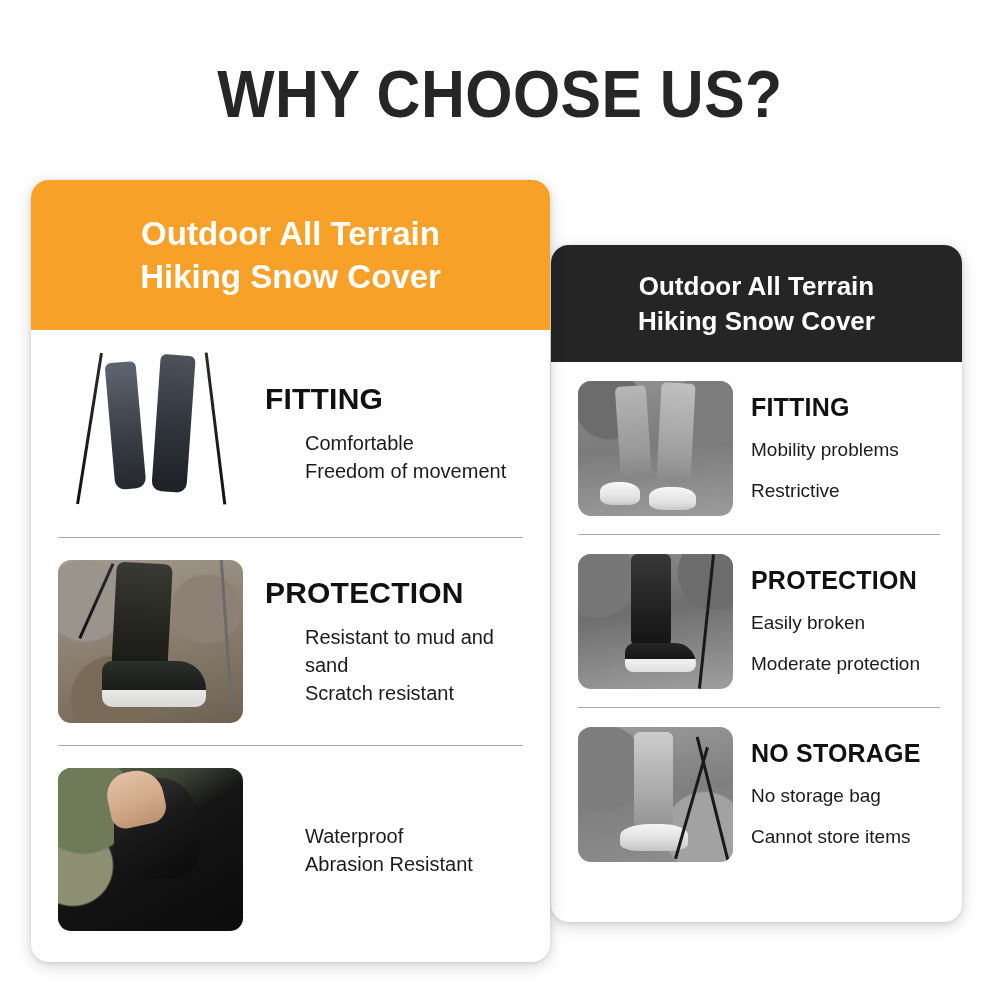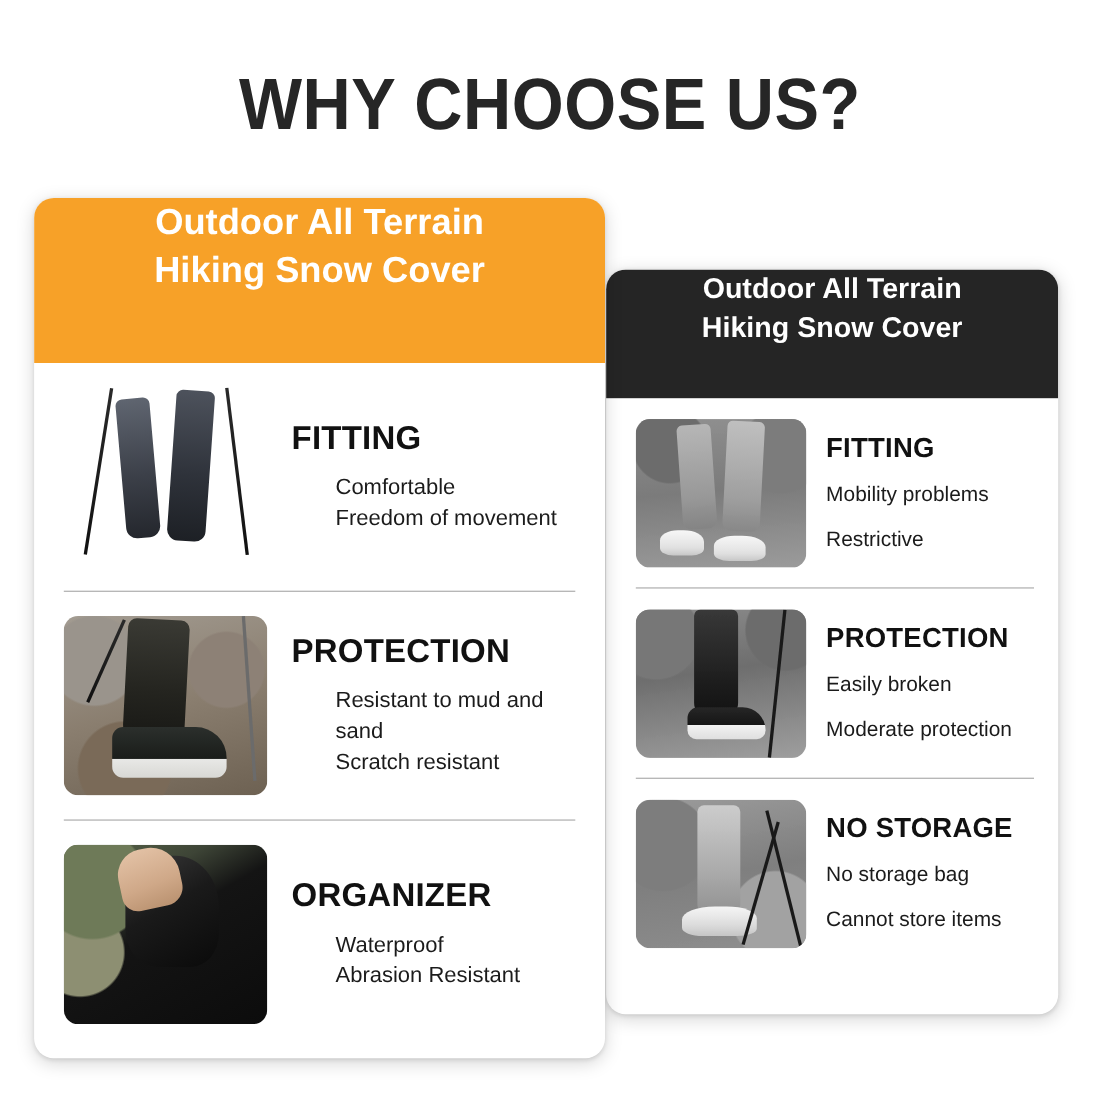--- a/index.html
+++ b/index.html
@@ -60,20 +60,21 @@
     left: 31px;
     top: 180px;
     width: 519px;
     height: 782px;
     z-index: 2;
   }
 
   .card-header {
     width: 100%;
     display: flex;
+    align-items: center;
     justify-content: center;
     text-align: center;
     color: #ffffff;
     font-weight: 700;
   }
 
   .card-left .card-header {
     height: 150px;
     background: #F7A128;
     font-size: 33px;
@@ -378,21 +379,20 @@
         </div>
       </div>
 
       <hr class="feature-divider">
 
       <div class="feature-row">
         <div class="thumb">
           <div class="ph ph-bag"></div>
         </div>
         <div class="feature-text">
-          <div class="feature-title">ORGANIZER</div>
           <div class="feature-line">Waterproof</div>
           <div class="feature-line">Abrasion Resistant</div>
         </div>
       </div>
 
     </div>
   </div>
 
 </div>
 

